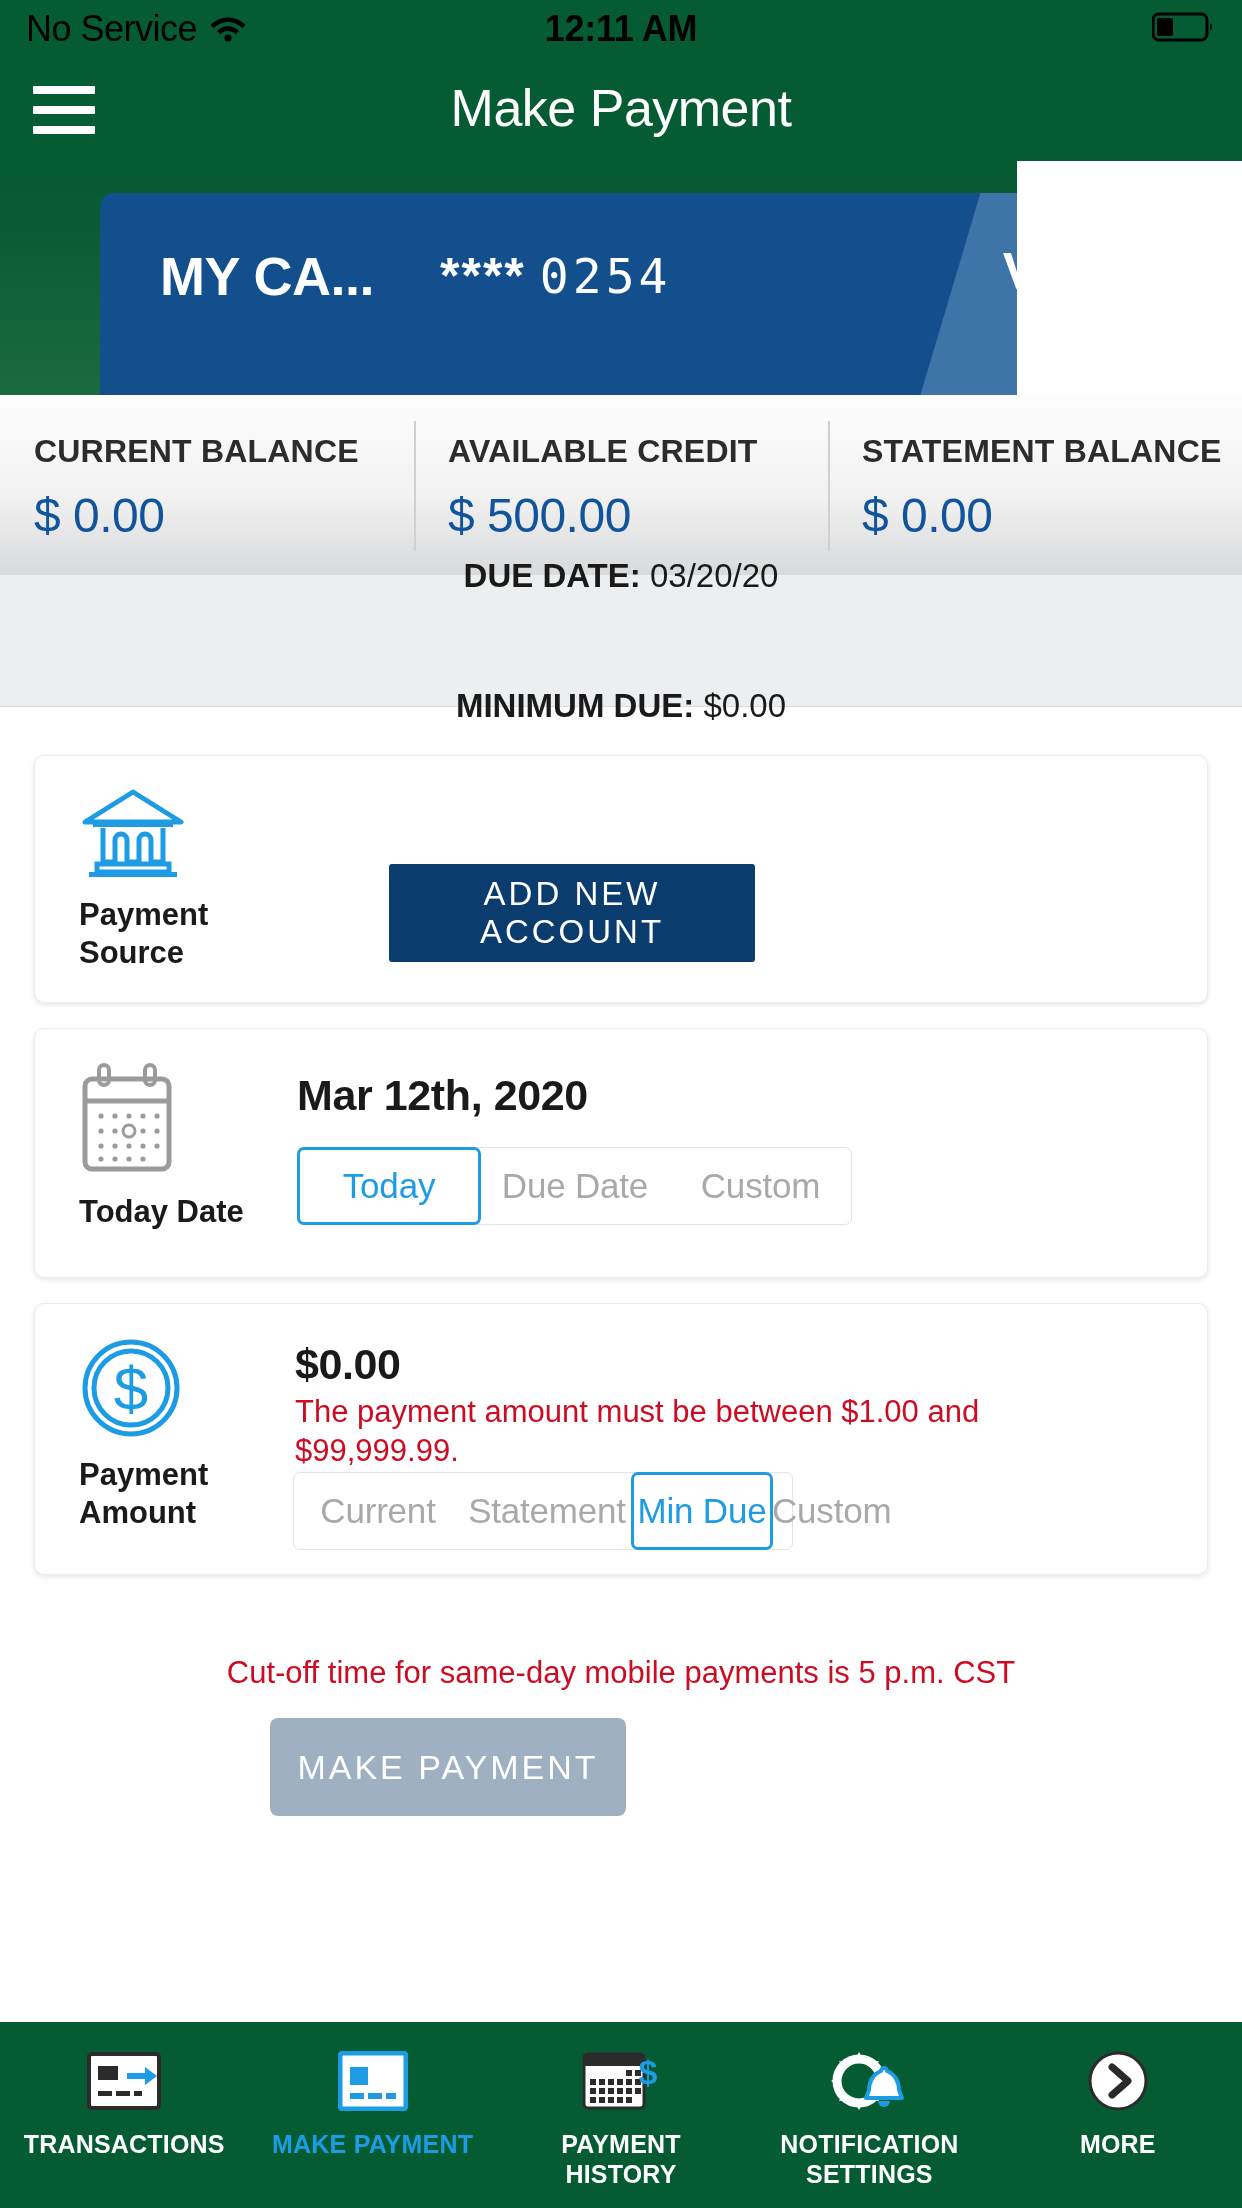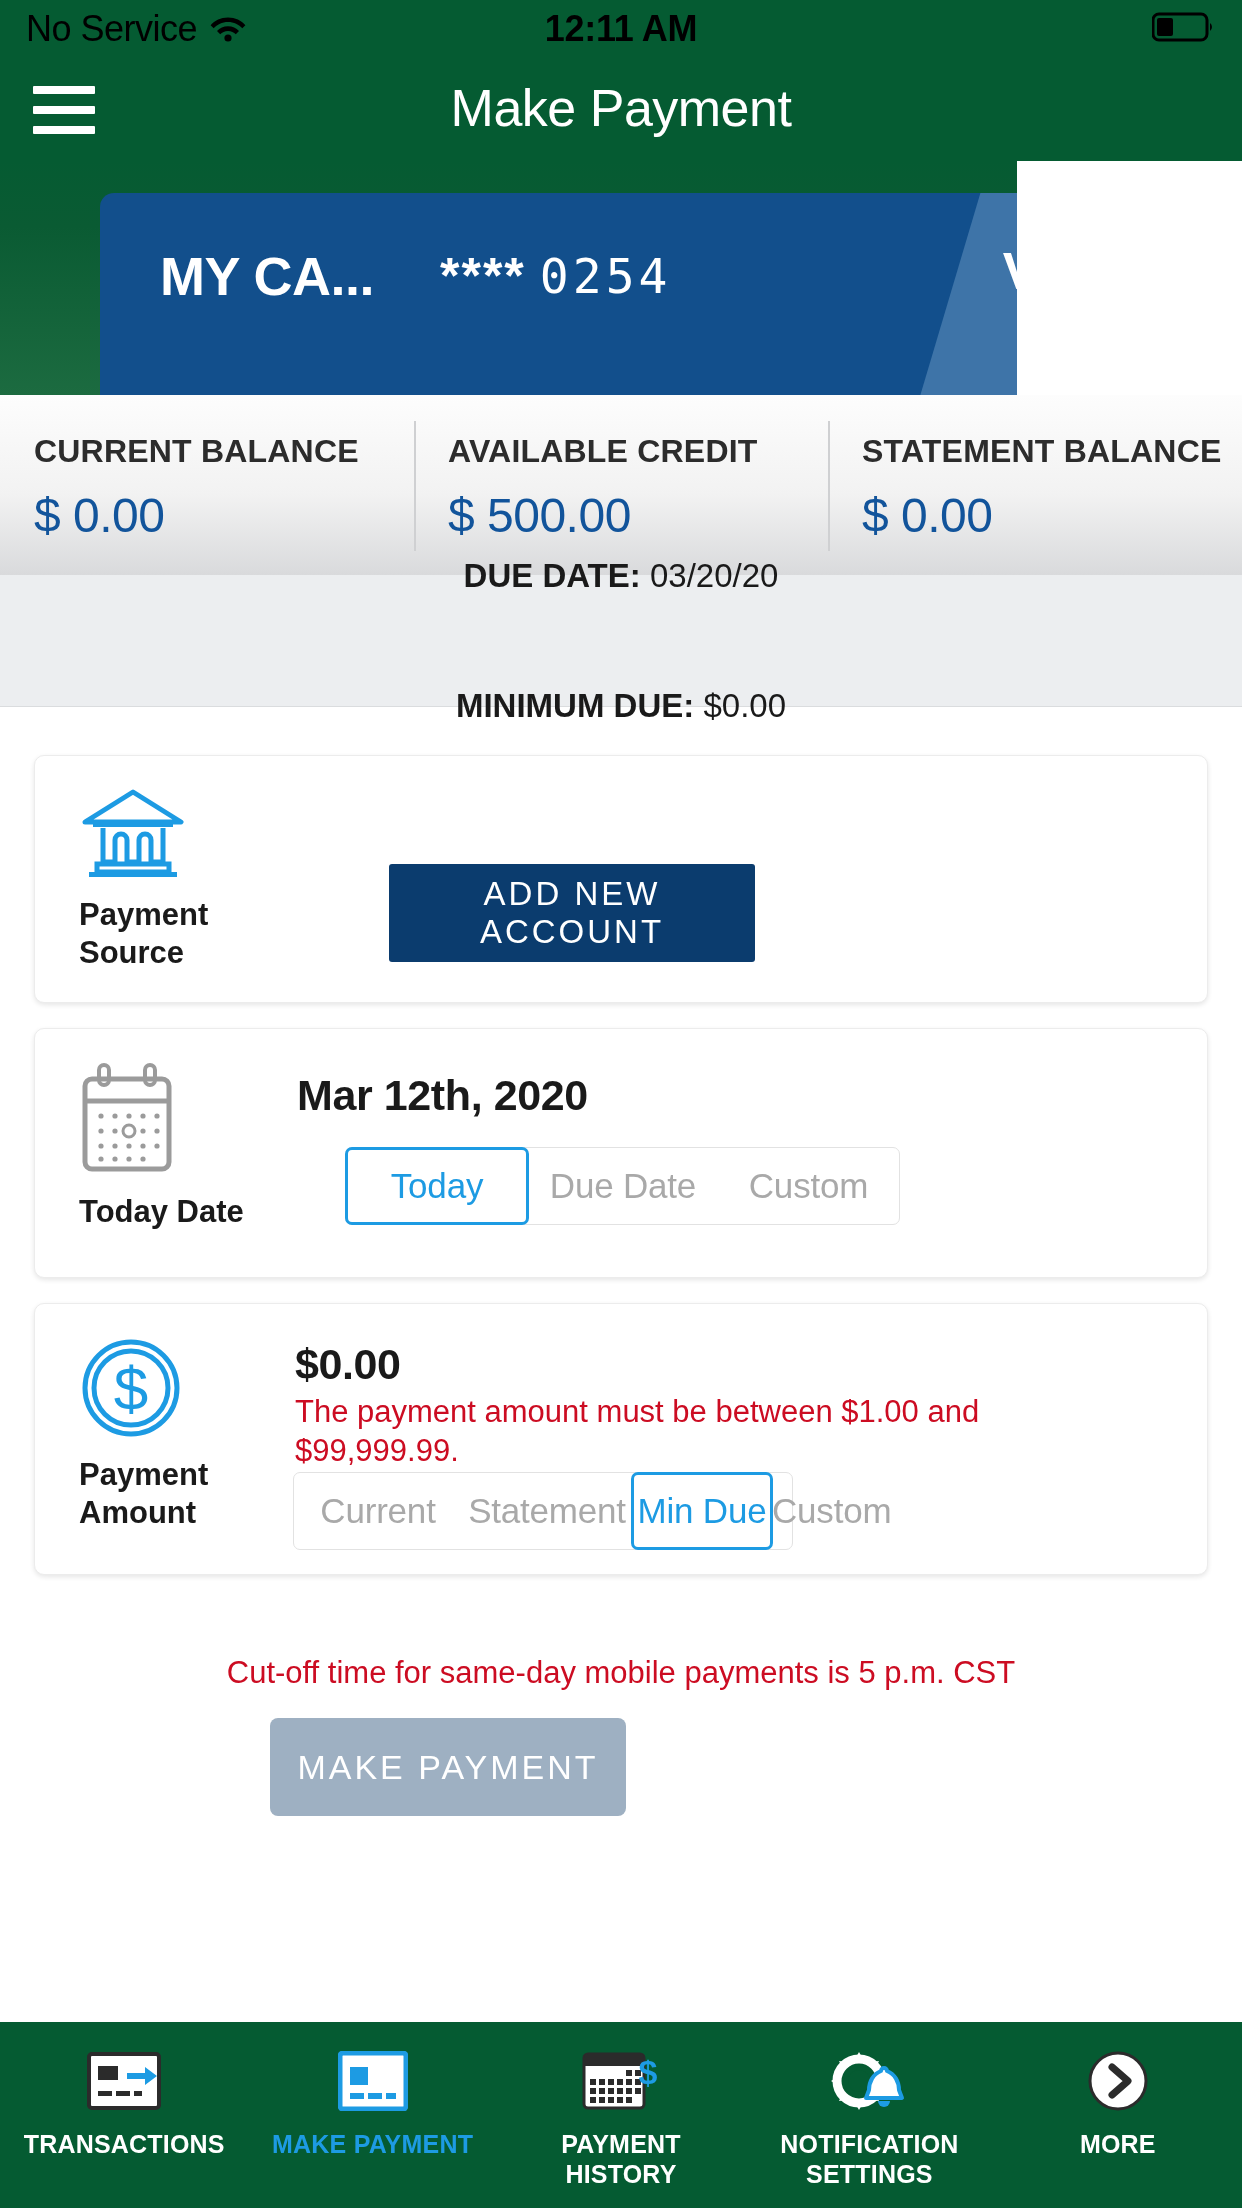--- a/index.html
+++ b/index.html
@@ -149,21 +149,21 @@
   
   .date-value {
     position:absolute; left:262px; top:42px;
     font-size:43px; font-weight:700; color:#1a1a1a; letter-spacing:-0.4px;
   }
   .seg {
     position:absolute;
     display:flex; align-items:stretch;
     border:1px solid #e2e2e2; border-radius:7px; background:#fff;
   }
-  #seg-date { left:262px; top:118px; width:555px; height:78px;margin-left:48px; }
+  #seg-date { left:262px; top:118px; width:555px; height:78px; }
   #seg-amount { left:258px; top:168px; width:500px; height:78px; }
   .seg-btn {
     flex:1; display:flex; align-items:center; justify-content:center;
     font-size:35px; color:#a9a9a9; background:transparent;
     border:none; cursor:pointer; font-family:"Liberation Sans", sans-serif;
     letter-spacing:-0.2px;
   }
   .seg-btn.active {
     color:#1D9BE3;
     border:3px solid #1D9BE3;

